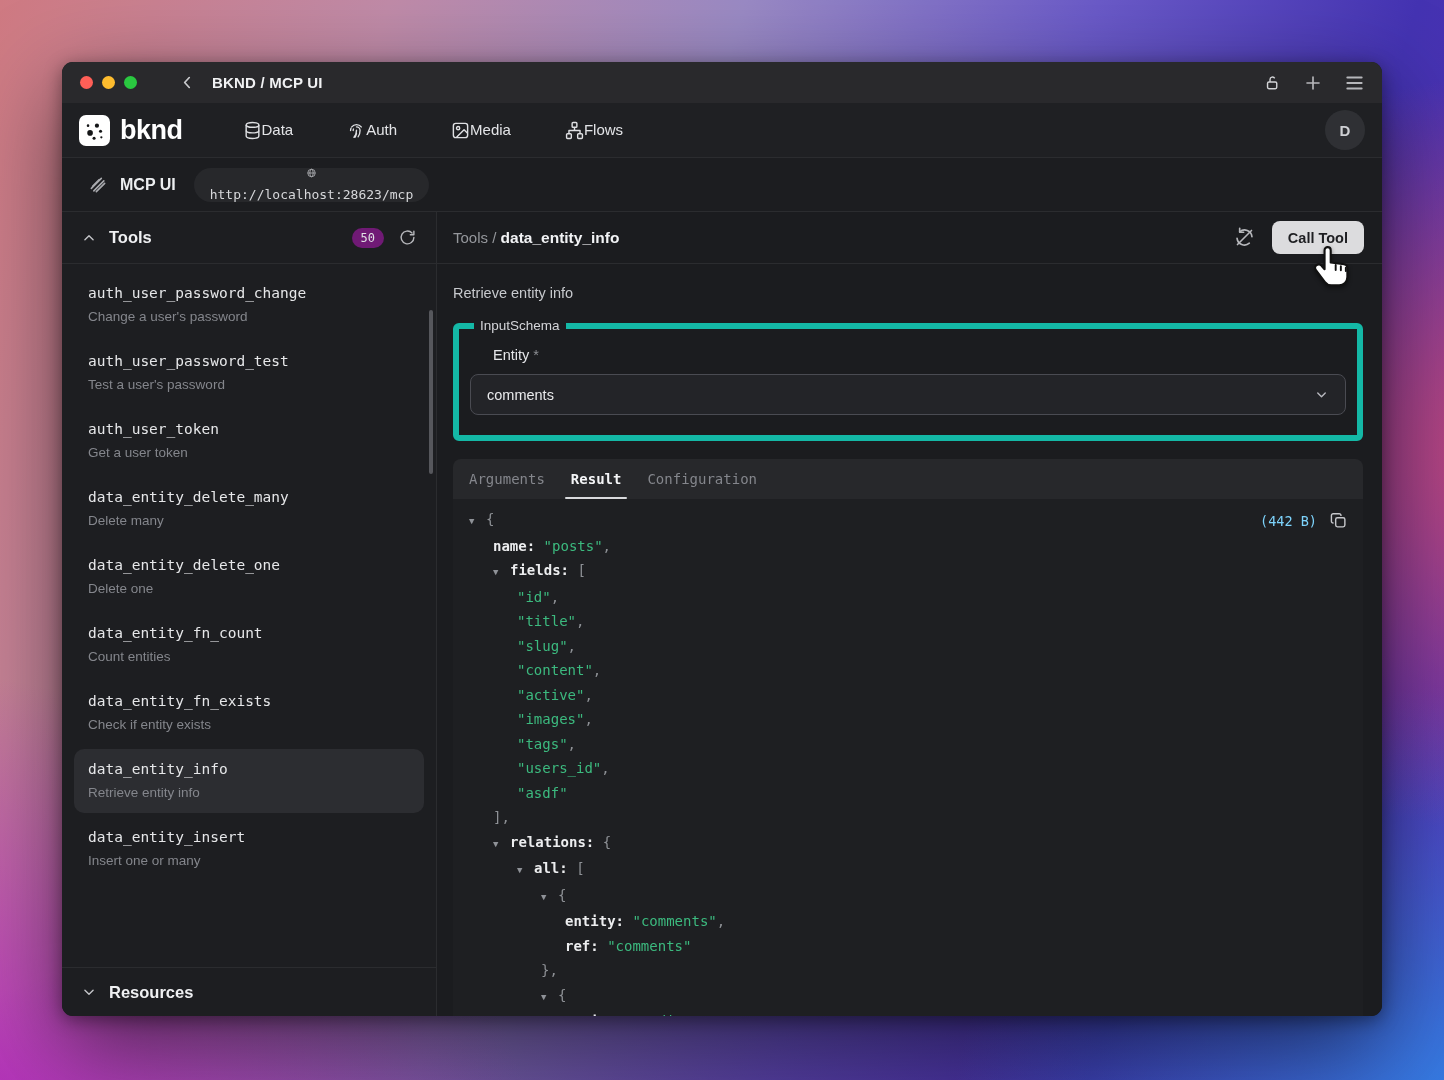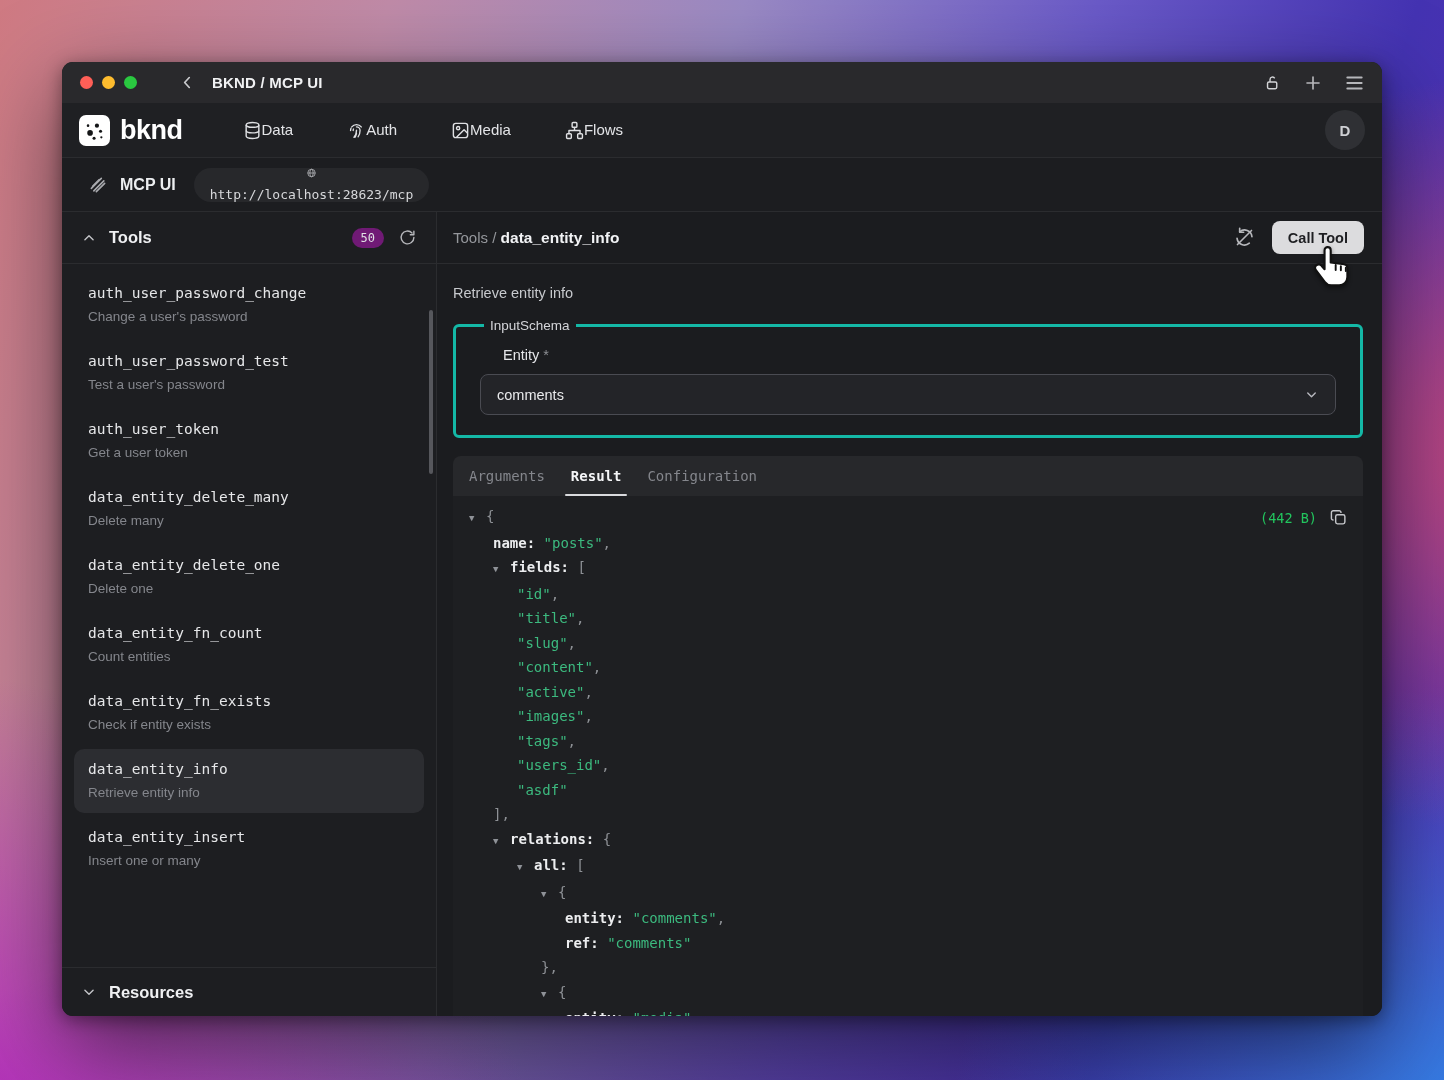--- a/index.html
+++ b/index.html
@@ -63,36 +63,36 @@
   .main{ flex:1; display:flex; flex-direction:column; background:#1b1c1f; min-width:0; }
   .main-header{ height:52px; flex:0 0 52px; border-bottom:1px solid #2b2c2f; display:flex; align-items:center; padding:0 18px 0 16px; }
   .crumb{ font-size:15px; color:#95979c; }
   .crumb .cur{ color:#f2f3f5; font-weight:bold; font-size:15.5px; }
   .hd-right{ margin-left:auto; display:flex; align-items:center; gap:17px; }
   .icon-btn{ color:#b6b7bb; display:flex; background:none; border:none; }
   .call-btn{ height:33px; padding:0 16px; background:#dcdcde; color:#1e1f22; font-family:"Liberation Sans",sans-serif;
              font-size:14.5px; font-weight:bold; border:none; border-radius:8px; }
   .main-body{ flex:1; min-height:0; display:flex; flex-direction:column; padding:0 19px 0 16px; }
   .tool-desc-line{ margin-top:21px; font-size:14.5px; color:#c7c9cd; }
-  fieldset.schema{ margin-top:17px; border:3px solid #14b8a6; border-radius:6px; padding:6px 24px 20px; }
+  fieldset.schema{ margin-top:17px; border:6px solid #14b8a6; border-radius:6px; padding:6px 11px 20px; }
   fieldset.schema legend{ font-size:13.5px; color:#d4d5d9; padding:0 6px; margin-left:4px; }
   .field-label{ margin-top:8px; font-size:14.5px; color:#e6e7ea;margin-left:23px; }
   .req{ color:#8d8f94; }
   .select{ margin-top:11px; height:41px; background:#232428; border:1px solid #4a4b52; border-radius:8px;
            display:flex; align-items:center; justify-content:space-between; padding:0 16px; }
   .select .val{ font-size:14.5px; color:#e9eaec; }
   
   .tab-panel{ margin-top:18px; flex:1; min-height:0; display:flex; flex-direction:column; border-radius:8px 8px 0 0; overflow:hidden; }
   .tab-strip{ height:40px; flex:0 0 40px; background:#27282b; display:flex; align-items:stretch; padding:0 16px; gap:26px; }
   .tab{ font-family:"DejaVu Sans Mono", monospace; font-size:14px; color:#84868c; display:flex; align-items:center; position:relative; }
   .tab.active{ color:#f4f5f7; font-weight:bold; }
   .tab.active::after{ content:""; position:absolute; left:-6px; right:-6px; bottom:0; height:2px; background:#d9dadd; border-radius:1px; }
   .result{ flex:1; min-height:0; background:#1e1f22; position:relative; padding:8px 16px 0 4px; overflow:hidden; }
   .result-meta{ position:absolute; top:13px; right:16px; display:flex; align-items:center; gap:13px; }
-  .size-badge{ font-family:"DejaVu Sans Mono", monospace; font-size:13.5px; color:#22c55e; }
+  .size-badge{ font-family:"DejaVu Sans Mono", monospace; font-size:13.5px; color:#7dd3fc; }
   .copy-btn{ color:#c6c7cb; display:flex; background:none; border:none; }
   .code{ font-family:"DejaVu Sans Mono", monospace; font-size:14px; }
   .code-line{ line-height:24.5px; white-space:pre; }
   .arr{ display:inline-block; width:17px; font-size:9px; color:#8f9298; }
   .tk-k{ color:#ecedef; font-weight:bold; }
   .tk-s{ color:#3cba7f; }
   .tk-p{ color:#8e9196; }
   
   .cursor{ position:absolute; left:1310px; top:244px; width:46px; height:50px; z-index:50;
            filter:drop-shadow(0 2px 2px rgba(0,0,0,.45)); pointer-events:none; }

